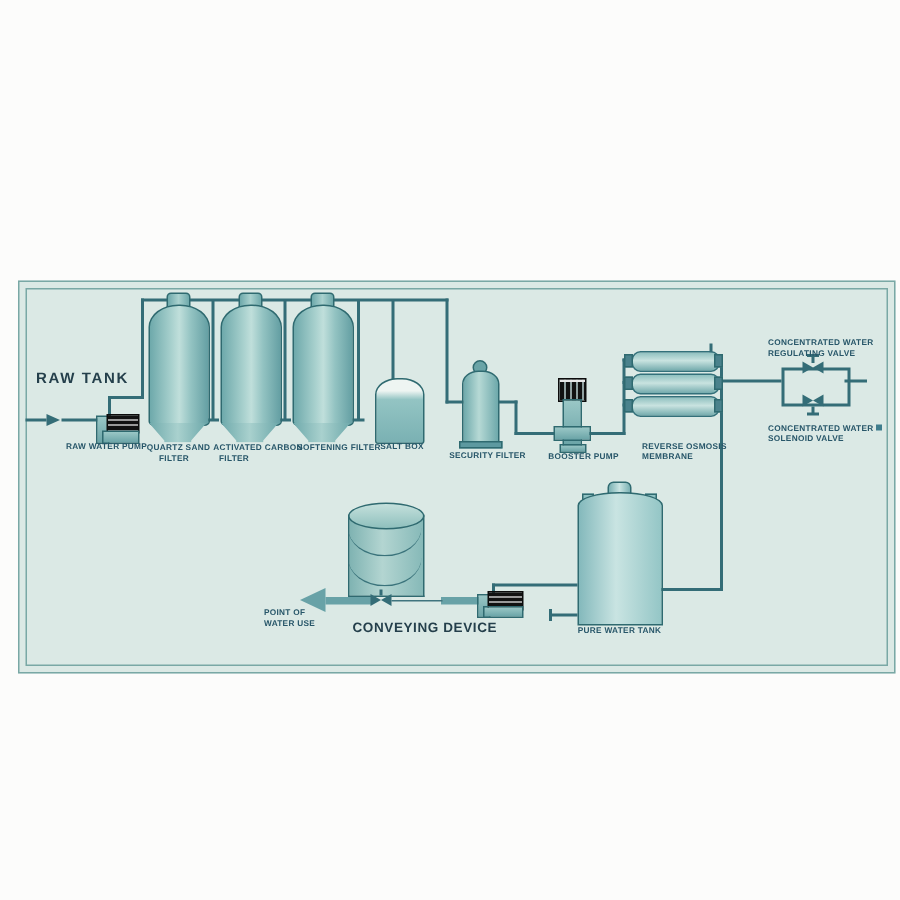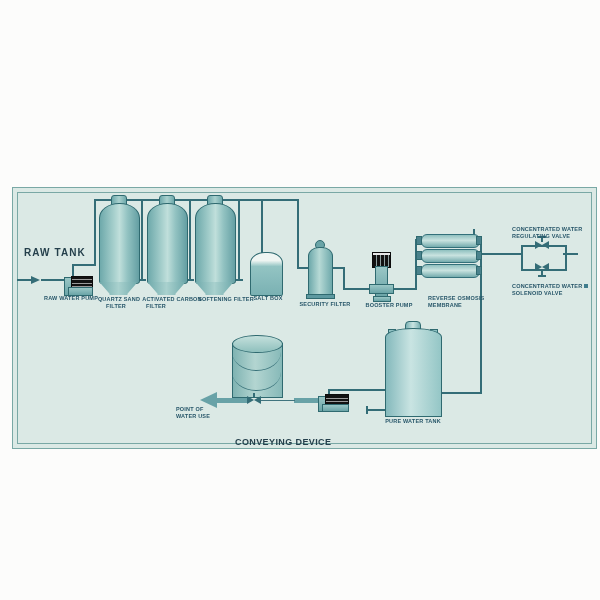--- a/index.html
+++ b/index.html
@@ -210,16 +210,16 @@
 
   <div class="lbl" style="left:512px;top:226px;">CONCENTRATED WATER</div>
   <div class="lbl" style="left:512px;top:233px;">REGULATING VALVE</div>
   <div class="lbl" style="left:512px;top:283px;">
     <span>CONCENTRATED WATER</span><span class="marker"></span>
   </div>
   <div class="lbl" style="left:512px;top:290px;">SOLENOID VALVE</div>
 
   <div class="lbl" style="left:176px;top:406px;">POINT OF</div>
   <div class="lbl" style="left:176px;top:413px;">WATER USE</div>
-  <div class="big" style="left:235px;top:437px;font-size:9px;letter-spacing:.4px;">CONVEYING DEVICE</div>
+  <div class="big" style="left:235px;top:413px;font-size:9px;letter-spacing:.4px;">CONVEYING DEVICE</div>
   <div class="lbl c" style="left:413px;top:418px;">PURE WATER TANK</div>
 
 </div>
 
 </body></html>

